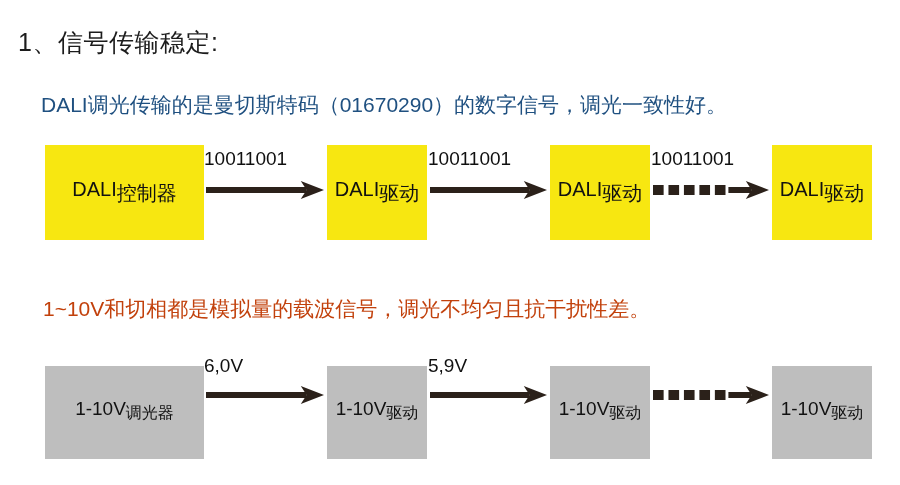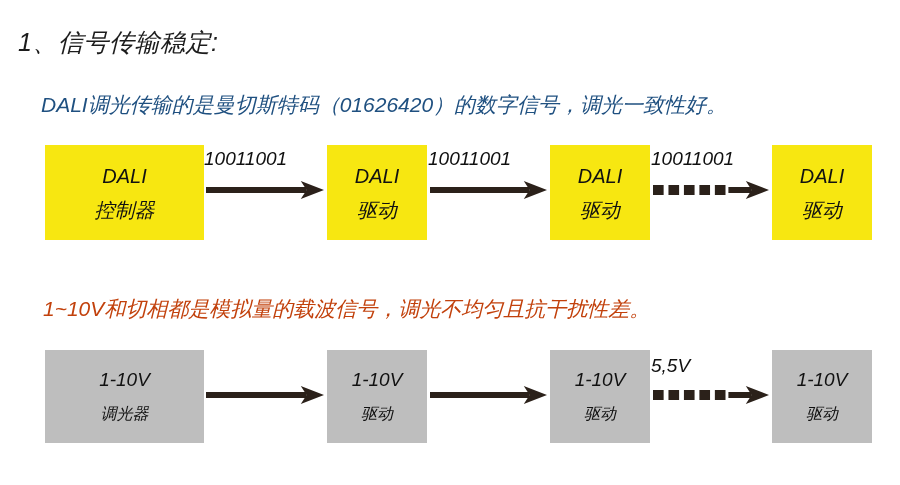--- a/index.html
+++ b/index.html
@@ -13,21 +13,20 @@
     position: relative;
     font-family: "Liberation Sans", "DejaVu Sans", sans-serif;
     overflow: hidden;
   }
 
   .stage {
     position: absolute;
     left: 0; top: 0;
     width: 900px;
     height: 485px;
-    font-style: italic;
   }
 
   
   .heading-main {
     position: absolute;
     left: 18px;
     top: 26px;
     font-size: 25px;
     line-height: 32px;
     color: #1c1c1c;
@@ -62,21 +61,21 @@
   .flow-row {
     position: absolute;
     left: 0;
   }
   .flow-row.row-dali { top: 145px; }
   .flow-row.row-analog { top: 350px; }
 
   .node {
     position: absolute;
     display: flex;
-    flex-direction: column;
+    flex-direction: row;
     align-items: center;
     justify-content: center;
     box-sizing: border-box;
   }
   .node .line1,
   .node .line2 {
     color: #111111;
     text-align: center;
     white-space: nowrap;
   }
@@ -94,20 +93,21 @@
   .row-dali .node .line2 {
     font-size: 20px;
     line-height: 26px;
     text-align: right;
   }
 
   
   .row-analog .node {
     background: #bebebe;
     height: 93px;
+    margin-top: 16px;
   }
   .row-analog .node .line1 {
     font-size: 19px;
     line-height: 26px;
     margin-bottom: 8px;
   }
   .row-analog .node .line2 {
     font-size: 16px;
     line-height: 26px;
   }
@@ -151,21 +151,21 @@
   }
   .conn-arrow svg { display: block; width: 100%; height: 100%; }
 </style>
 </head>
 <body>
 
 <div class="stage">
 
   <div class="heading-main">1、信号传输稳定:</div>
 
-  <div class="heading-blue">DALI调光传输的是曼切斯特码（01626420）的数字信号，调光一致性好。</div>
+  <div class="heading-blue">DALI调光传输的是曼切斯特码（01670290）的数字信号，调光一致性好。</div>
 
   <div class="flow-row row-dali">
 
     <div class="node node-0">
       <div class="line1">DALI</div>
       <div class="line2">控制器</div>
     </div>
 
     <div class="connector conn-0">
       <div class="conn-label">10011001</div>
@@ -222,49 +222,50 @@
   <div class="heading-sub">1~10V和切相都是模拟量的载波信号，调光不均匀且抗干扰性差。</div>
 
   <div class="flow-row row-analog">
 
     <div class="node node-0">
       <div class="line1">1-10V</div>
       <div class="line2">调光器</div>
     </div>
 
     <div class="connector conn-0">
+      <div class="conn-label">6,0V</div>
       <div class="conn-arrow">
         <svg viewBox="0 0 122 22" preserveAspectRatio="none">
           <line x1="0" y1="11" x2="104" y2="11" stroke="#2b211a" stroke-width="6"></line>
           <polygon points="98,2 122,11 98,20 104,11" fill="#2b211a"></polygon>
         </svg>
       </div>
     </div>
 
     <div class="node node-1">
       <div class="line1">1-10V</div>
       <div class="line2">驱动</div>
     </div>
 
     <div class="connector conn-1">
+      <div class="conn-label">5,9V</div>
       <div class="conn-arrow">
         <svg viewBox="0 0 121 22" preserveAspectRatio="none">
           <line x1="0" y1="11" x2="103" y2="11" stroke="#2b211a" stroke-width="6"></line>
           <polygon points="97,2 121,11 97,20 103,11" fill="#2b211a"></polygon>
         </svg>
       </div>
     </div>
 
     <div class="node node-2">
       <div class="line1">1-10V</div>
       <div class="line2">驱动</div>
     </div>
 
     <div class="connector conn-2">
-      <div class="conn-label">5,5V</div>
       <div class="conn-arrow">
         <svg viewBox="0 0 120 22" preserveAspectRatio="none">
           <rect x="0" y="6" width="11" height="10" fill="#2b211a"></rect>
           <rect x="16" y="6" width="11" height="10" fill="#2b211a"></rect>
           <rect x="32" y="6" width="11" height="10" fill="#2b211a"></rect>
           <rect x="48" y="6" width="11" height="10" fill="#2b211a"></rect>
           <rect x="64" y="6" width="11" height="10" fill="#2b211a"></rect>
           <line x1="78" y1="11" x2="102" y2="11" stroke="#2b211a" stroke-width="6"></line>
           <polygon points="96,2 120,11 96,20 102,11" fill="#2b211a"></polygon>
         </svg>

